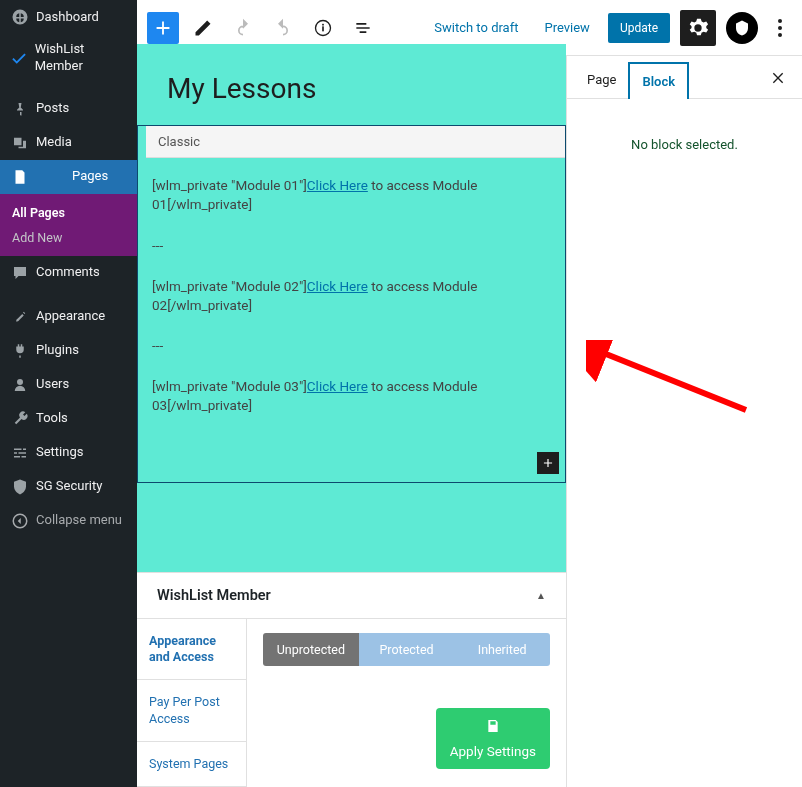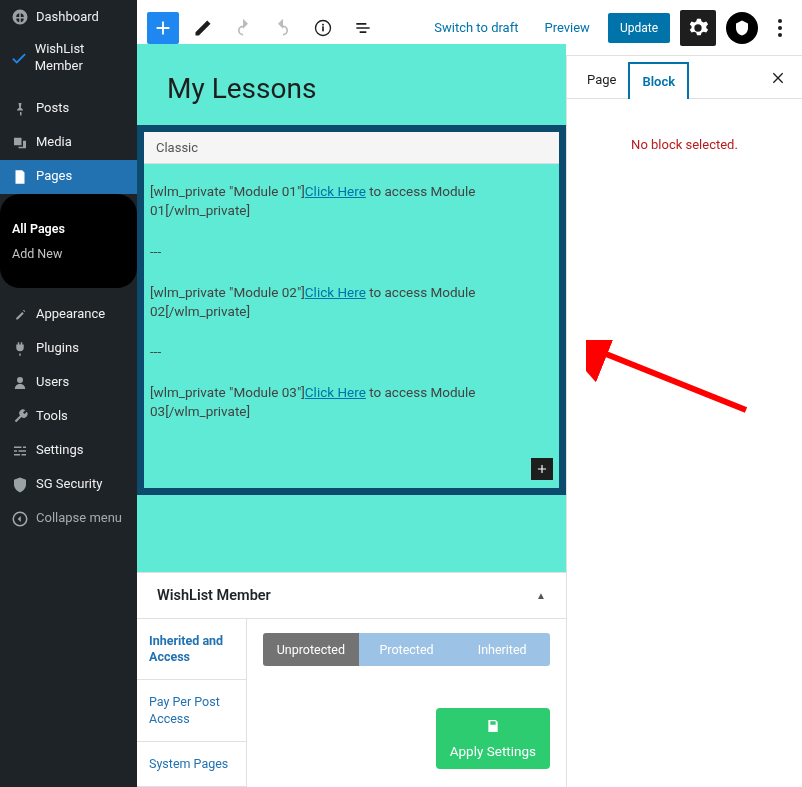--- a/index.html
+++ b/index.html
@@ -2,24 +2,24 @@
 <html><head>
 <meta charset="utf-8">
 <style>
 * { margin: 0; padding: 0; box-sizing: border-box; font-family: -apple-system, BlinkMacSystemFont, "Segoe UI", Roboto, sans-serif; }
 body { width: 802px; height: 787px; overflow: hidden; background: #fff; position: relative; }
 
 
 .sidebar { position: absolute; left: 0; top: 0; width: 137px; height: 787px; background: #1d2327; color: #f0f0f1; font-size: 13px; }
 .sidebar-item { display: flex; align-items: center; padding: 7px 8px 7px 10px; color: #f0f0f1; cursor: pointer; line-height: 1.3; }
 .sidebar-item .icon { width: 20px; height: 20px; margin-right: 6px; display: flex; align-items: center; justify-content: center; color: rgba(240,246,252,0.6); }
-.sidebar-item.active { background: #2271b1; color: #fff; position: relative; }
+.sidebar-item.active { background: #2271b1; color: #fff; position: relative; gap: 36px; }
 .sidebar-item.active .icon { color: #fff; }
 .sidebar-item.active::after { content: ""; position: absolute; right: -6px; top: 50%; transform: translateY(-50%); width: 0; height: 0; border-top: 6px solid transparent; border-bottom: 6px solid transparent; border-right: 6px solid #fff; }
-.sidebar-sub { background: #000000; padding: 22px 0; border-radius: 20px; }
+.sidebar-sub { background: #701a75; padding: 6px 0; }
 .sidebar-sub-item { padding: 5px 12px; font-size: 12.5px; color: #c3c4c7; cursor: pointer; }
 .sidebar-sub-item.active { color: #fff; font-weight: 600; }
 .sidebar-item.collapse { color: #a7aaad; }
 .sidebar-item.collapse .icon { color: #a7aaad; }
 
 
 .topbar { position: absolute; left: 137px; top: 0; right: 0; height: 56px; background: #fff; border-bottom: 1px solid #e0e0e0; display: flex; align-items: center; padding: 0 10px; }
 .tb-left { display: flex; align-items: center; gap: 8px; }
 .tb-btn { width: 32px; height: 32px; display: flex; align-items: center; justify-content: center; cursor: pointer; border-radius: 2px; }
 .tb-btn.primary { background: #1e87f0; color: #fff; }
@@ -32,21 +32,21 @@
 .tb-gear { background: #1e1e1e; color: #fff; width: 36px; height: 36px; display: flex; align-items: center; justify-content: center; cursor: pointer; border-radius: 2px; }
 .tb-gear svg { fill: #fff; }
 .tb-logo { width: 32px; height: 32px; border-radius: 50%; background: #000; display: flex; align-items: center; justify-content: center; color: #fff; cursor: pointer; }
 .tb-logo svg { fill: #fff; }
 .tb-more { width: 24px; height: 36px; display: flex; align-items: center; justify-content: center; cursor: pointer; }
 .tb-more svg { fill: #1e1e1e; }
 
 
 .editor { position: absolute; left: 137px; top: 44px; width: 429px; bottom: 0; background: #5eead4; overflow: hidden; }
 .page-title { font-size: 28px; font-weight: 400; color: #1e1e1e; padding: 28px 0 20px 30px; }
-.classic-block { border: 7px solid #0c4a6e; }
+.classic-block { border: 1px solid #0c4a6e; padding-left: 8px; }
 .classic-header { background: #f5f5f5; padding: 8px 12px; font-size: 13px; color: #555; border-bottom: 1px solid #ddd; }
 .classic-body { padding: 18px 6px 45px 6px; font-size: 13.5px; color: #444; line-height: 1.4; position: relative; }
 .classic-body p { margin-bottom: 22px; }
 .classic-body a { color: #0073aa; text-decoration: underline; margin-top: 11px; }
 .dash { color: #444; }
 .add-block { position: absolute; right: 6px; bottom: 8px; width: 22px; height: 22px; background: #1e1e1e; display: flex; align-items: center; justify-content: center; cursor: pointer; }
 .add-block svg { fill: #fff; }
 
 
 .bottom-panel { position: absolute; left: 137px; bottom: 0; width: 429px; background: #fff; border-top: 1px solid #e0e0e0; }
@@ -64,21 +64,21 @@
 .apply-btn { display: inline-flex; align-items: center; gap: 6px; background: #2ecc71; color: #fff; font-size: 13.5px; padding: 10px 14px; border-radius: 4px; cursor: pointer; flex-direction: column; }
 .apply-btn svg { fill: #fff; }
 
 
 .inspector { position: absolute; right: 0; top: 56px; width: 236px; bottom: 0; background: #fff; border-left: 1px solid #e0e0e0; }
 .insp-tabs { display: flex; align-items: flex-start; border-bottom: 1px solid #e0e0e0; padding: 6px 8px 0 8px; position: relative; }
 .insp-tab { padding: 10px 12px; font-size: 13px; color: #1e1e1e; cursor: pointer; }
 .insp-tab.active { border: 2px solid #0073aa; border-bottom: none; color: #0073aa; font-weight: 600; margin-bottom: -1px; background: #fff; }
 .insp-close { margin-left: auto; padding: 8px; cursor: pointer; }
 .insp-close svg { fill: #1e1e1e; }
-.insp-empty { text-align: center; padding: 38px 20px; font-size: 13px; color: #b91c1c; }
+.insp-empty { text-align: center; padding: 38px 20px; font-size: 13px; color: #14532d; }
 
 
 .arrow { position: absolute; left: 586px; top: 340px; pointer-events: none; }
 </style>
 </head>
 <body>
 
 <div class="sidebar">
   <div class="sidebar-item">
     <span class="icon">
@@ -116,20 +116,28 @@
     <span class="icon">
         <svg width="18" height="18" viewBox="0 0 24 24">
           <path fill="currentColor" d="M6 3h9l3 3v15H6zM8 8h8v1H8zm0 3h8v1H8zm0 3h5v1H8z"></path>
         </svg>
       </span>
     <span>Pages</span>
   </div>
   <div class="sidebar-sub">
     <div class="sidebar-sub-item active">All Pages</div>
     <div class="sidebar-sub-item">Add New</div>
+  </div>
+  <div class="sidebar-item">
+    <span class="icon">
+        <svg width="18" height="18" viewBox="0 0 24 24">
+          <path fill="currentColor" d="M4 4h16v12H10l-4 4v-4H4z"></path>
+        </svg>
+      </span>
+    <span>Comments</span>
   </div>
   <div class="sidebar-item" style="margin-top:10px">
     <span class="icon">
         <svg width="18" height="18" viewBox="0 0 24 24">
           <path fill="currentColor" d="M7 17c0-2 2-3 2-3l6-6 2 2-6 6s-1 2-3 2-1-1-1-1zm10-12l2 2-1 1-2-2z"></path>
         </svg>
       </span>
     <span>Appearance</span>
   </div>
   <div class="sidebar-item">
@@ -267,21 +275,21 @@
   </div>
 </div>
 
 <div class="bottom-panel">
   <div class="bp-header">
     <span>WishList Member</span>
     <span class="bp-caret">▲</span>
   </div>
   <div class="bp-body">
     <div class="bp-tabs">
-      <div class="bp-tab active">Inherited and Access</div>
+      <div class="bp-tab active">Appearance and Access</div>
       <div class="bp-tab">Pay Per Post Access</div>
       <div class="bp-tab">System Pages</div>
     </div>
     <div class="bp-content">
       <div class="seg">
         <div class="seg-btn active">Unprotected</div>
         <div class="seg-btn">Protected</div>
         <div class="seg-btn">Inherited</div>
       </div>
       <div class="apply-wrap">

